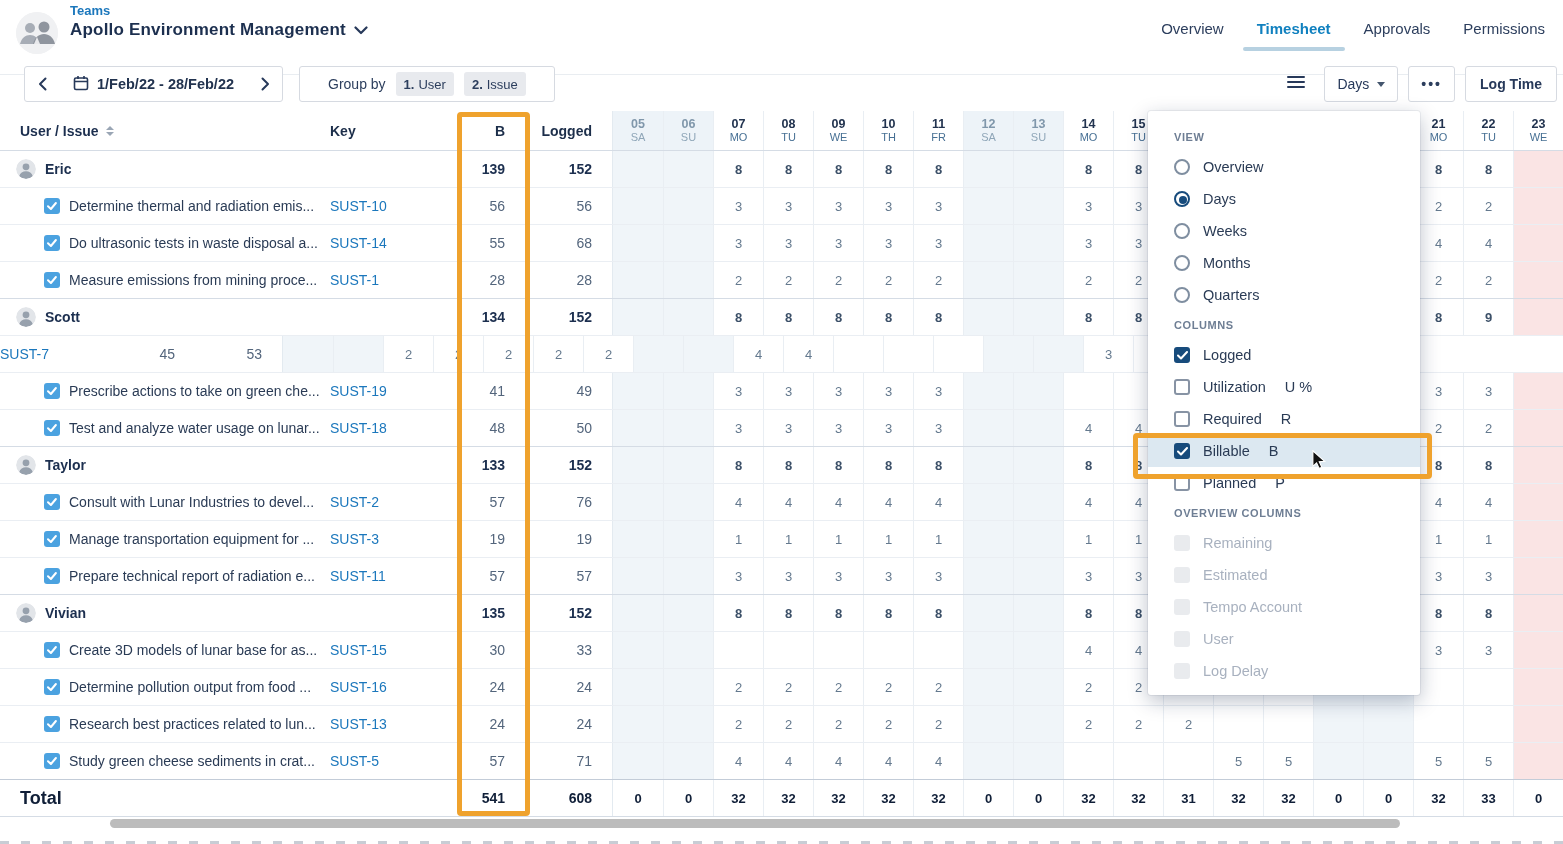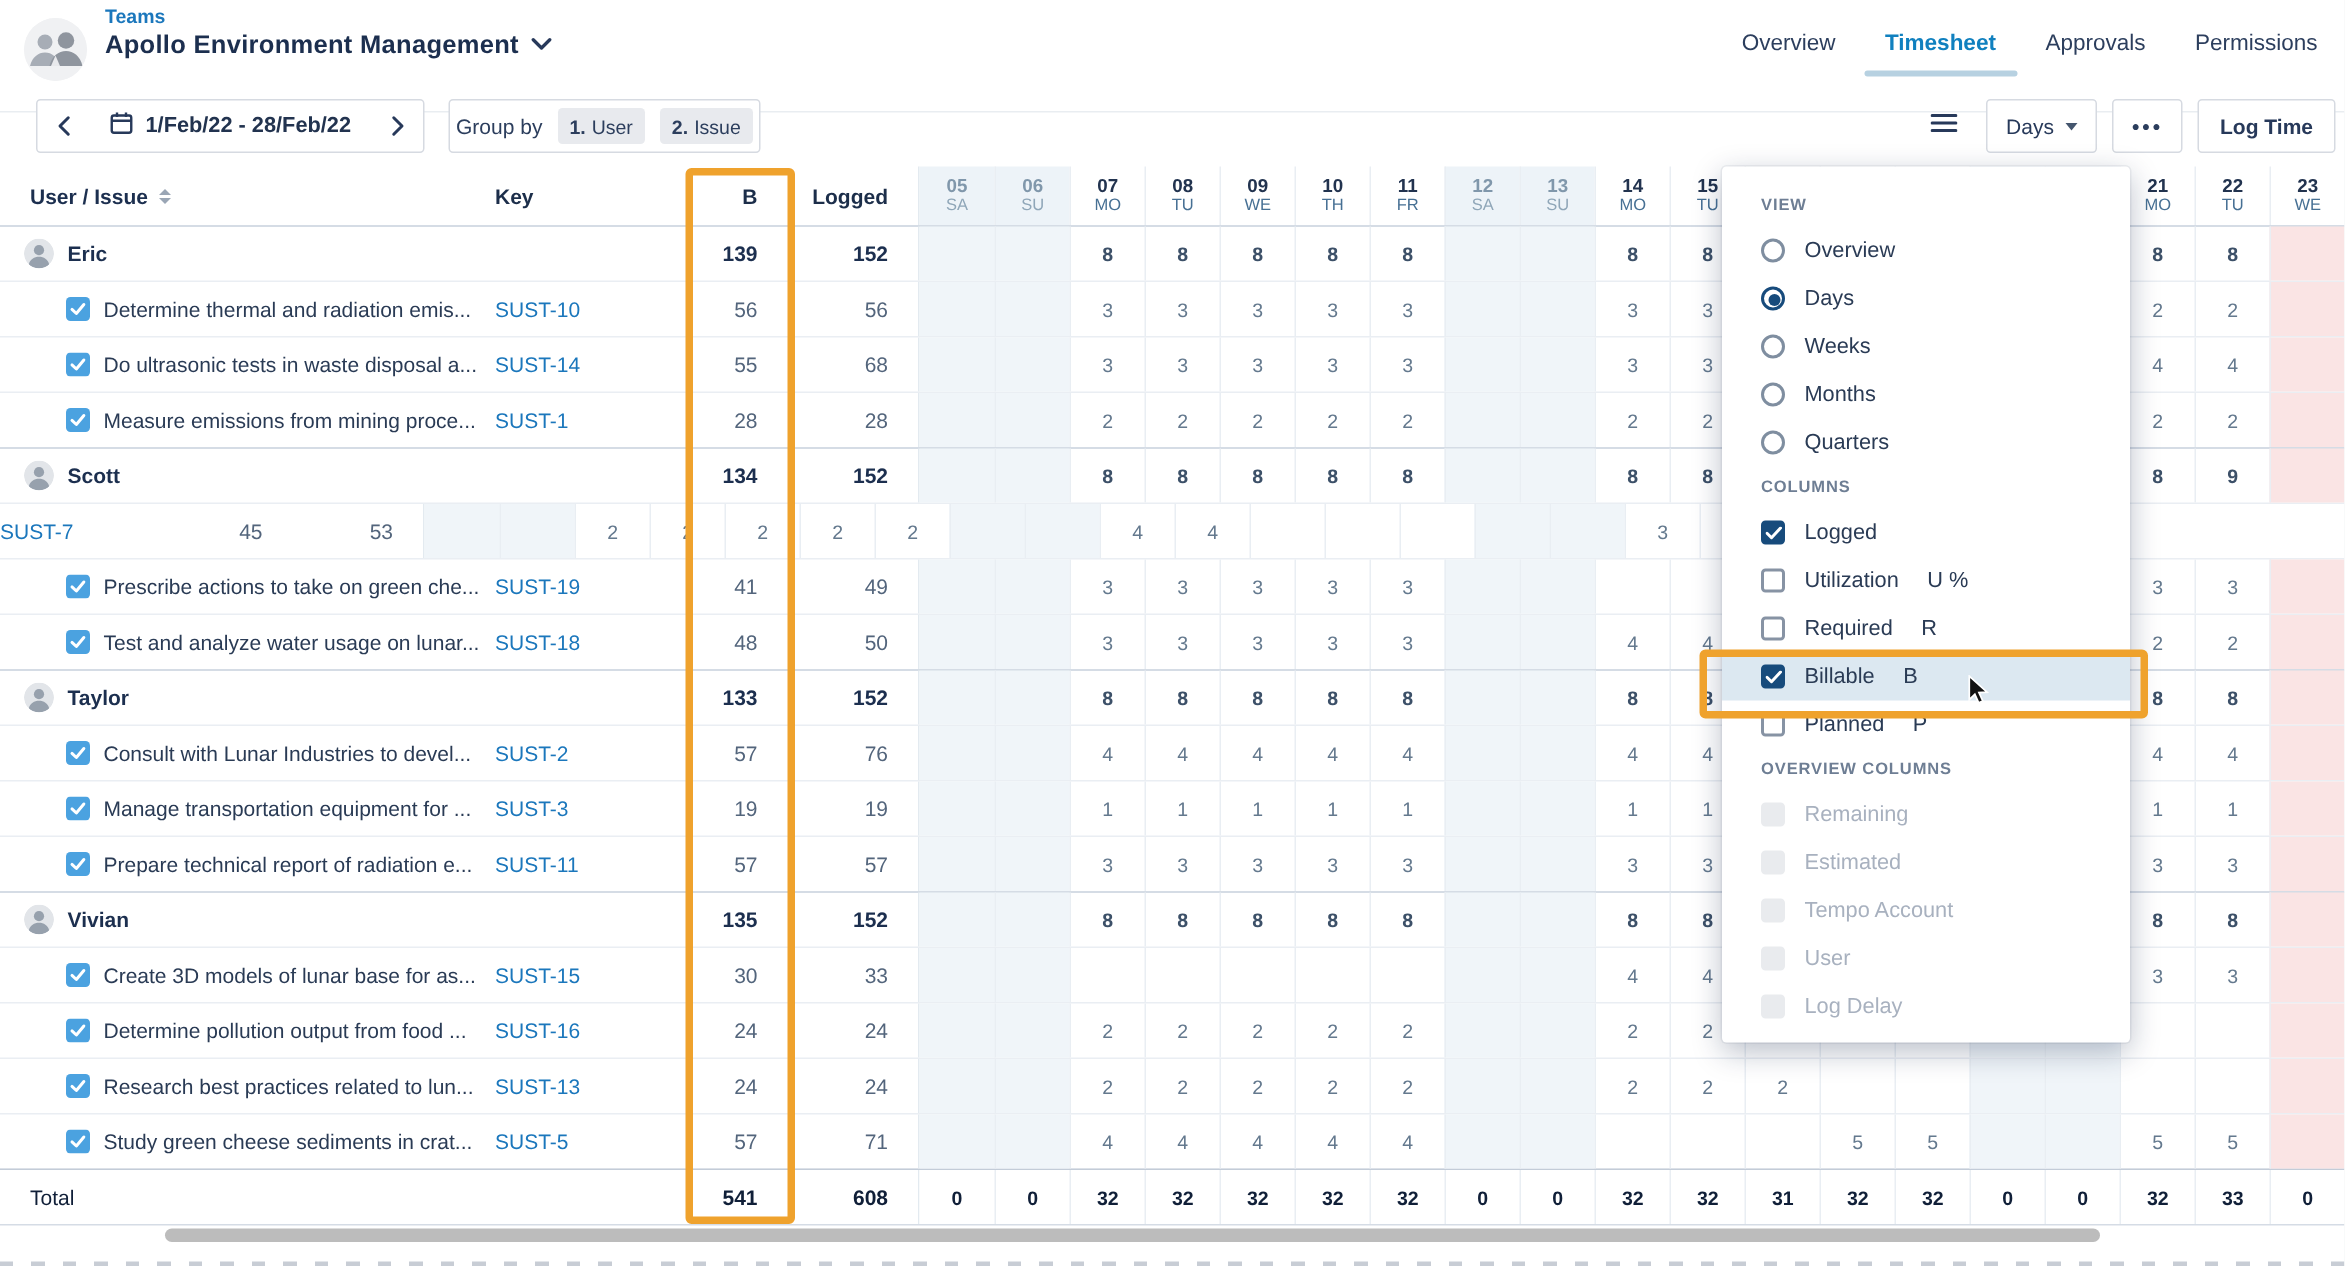--- a/index.html
+++ b/index.html
@@ -25,21 +25,21 @@
   
   .toolbar { position:absolute; left:4px; top:66px; width:100%; height:42px; display:flex; align-items:flex-start; }
   .btn { display:flex; align-items:center; justify-content:center; height:36px; border:1px solid #d6dae1;
          border-radius:3px; background:#fff; font-size:14px; color:#27395a; cursor:pointer; }
   .dategroup { margin-left:20px; display:flex; align-items:center; height:36px;
                border:1px solid #d6dae1; border-radius:3px; background:#fff; }
   .navseg { width:34px; height:34px; display:flex; align-items:center; justify-content:center; cursor:pointer; }
   .dateseg { display:flex; align-items:center; gap:8px; padding:0 14px; font-size:14.5px; font-weight:700;
              color:#22334f; cursor:pointer; }
   .groupby { margin-left:16px; display:flex; align-items:center; gap:10px; height:36px;
-             border:1px solid #d6dae1; border-radius:3px; background:#fff; padding:0 4px; }
+             border:1px solid #d6dae1; border-radius:3px; background:#fff; padding:0 28px; }
   .groupby-label { font-size:14px; color:#2c3e5d; }
   .chip { background:#e8eaee; border-radius:3px; height:24px; display:flex; align-items:center;
           padding:0 8px; font-size:13px; color:#2c3e5d; cursor:pointer; }
   .chip b { margin-right:4px; }
   .tool-right { margin-left:auto; display:flex; align-items:center; gap:10px; padding-right:10px; }
   .iconbtn { width:36px; height:36px; display:flex; align-items:center; justify-content:center;
              border:none; background:transparent; cursor:pointer; }
   .daysbtn { padding:0 12px; gap:8px; }
   .caret { width:0; height:0; border-left:4px solid transparent; border-right:4px solid transparent;
            border-top:5px solid #44566e; }
@@ -74,21 +74,21 @@
   .dhead .dn { font-size:12.5px; font-weight:700; color:#22334f; }
   .dhead .dw { font-size:11px; color:#477094; }
   .dhead.weekend { background:#edf3f8; }
   .dhead.weekend .dn { color:#8097ab; } .dhead.weekend .dw { color:#8fa6b8; }
   .avatar { width:20px; height:20px; margin-left:16px; margin-right:9px; flex:none; border-radius:50%; overflow:hidden; }
   .uname { font-weight:700; font-size:14px; color:#1c2f4f; cursor:pointer; }
   .chk { width:16px; height:16px; margin-left:44px; margin-right:9px; flex:none; }
   .ititle { font-size:14px; color:#2a3b55; cursor:pointer; }
   .keylink { color:#1b77bc; cursor:pointer; }
   .uval { font-weight:700; color:#1c2f4f; } .ival { color:#53657c; }
-  .tlabel { margin-left:20px; font-weight:400; font-size:14px; color:#101f38; }
+  .tlabel { margin-left:20px; font-weight:700; font-size:18px; color:#101f38; }
   .tval { font-weight:700; color:#101f38; }
   .sorticon { display:flex; flex-direction:column; gap:2px; cursor:pointer; }
   .sorticon i { width:0; height:0; border-left:4px solid transparent; border-right:4px solid transparent; display:block; }
   .sorticon .up { border-bottom:4px solid #9aa6b5; } .sorticon .down { border-top:4px solid #9aa6b5; }
 
   
   .menu { position:absolute; left:1148px; top:111px; width:272px; height:584px; background:#fff;
           border-radius:3px; box-shadow:0 0 0 1px rgba(9,30,66,.06), 0 6px 20px rgba(9,30,66,.28);
           z-index:10; padding-top:12px; }
   .dd-section { height:28px; display:flex; align-items:center; padding-left:26px; font-size:11px;

